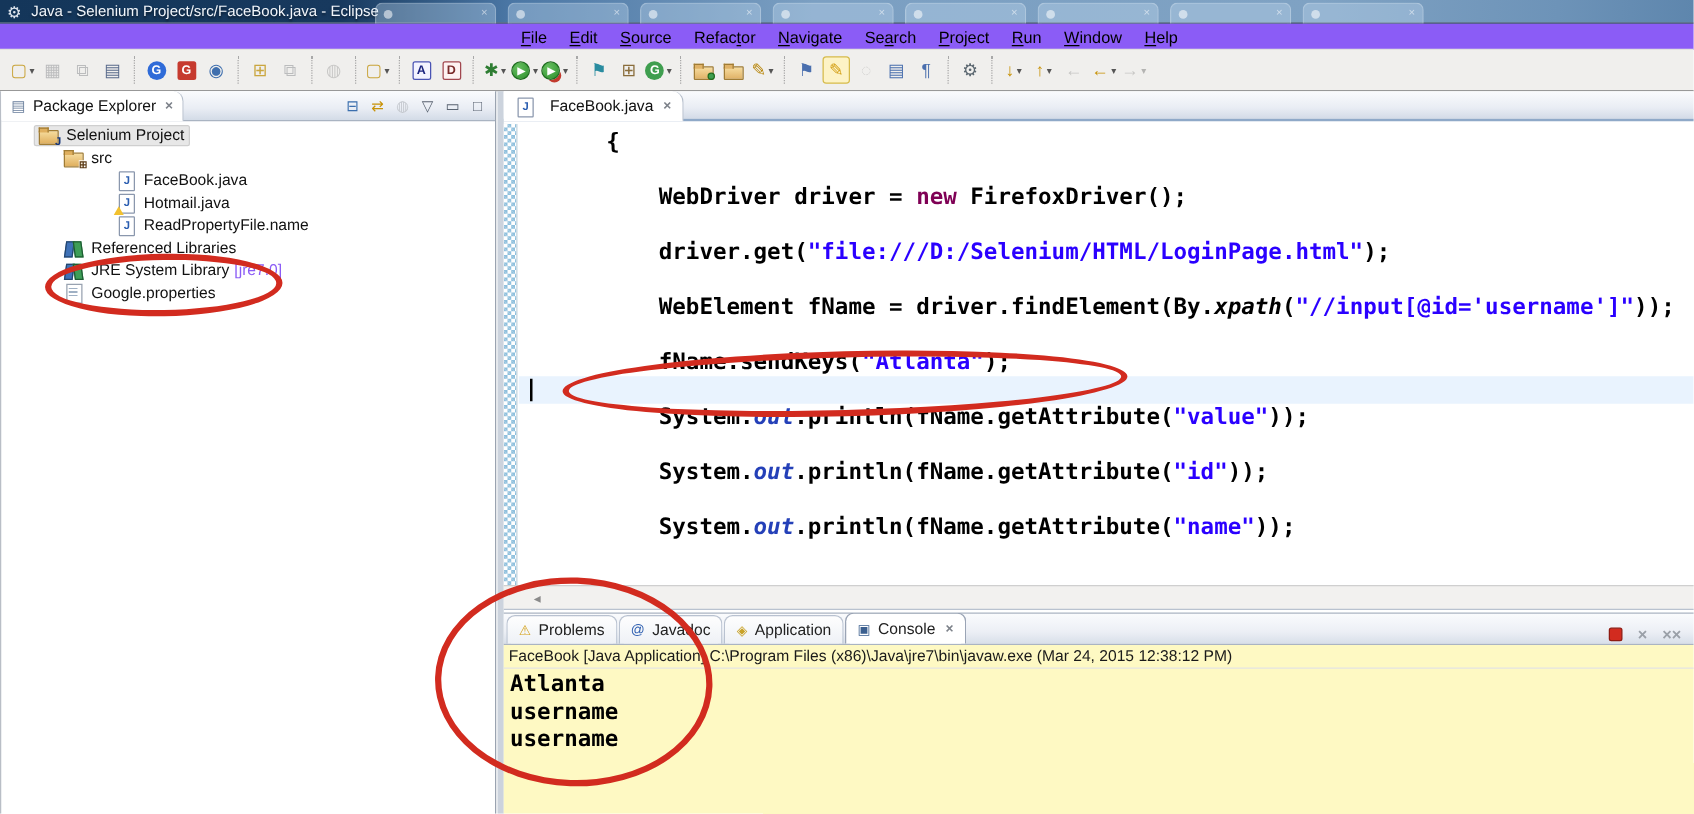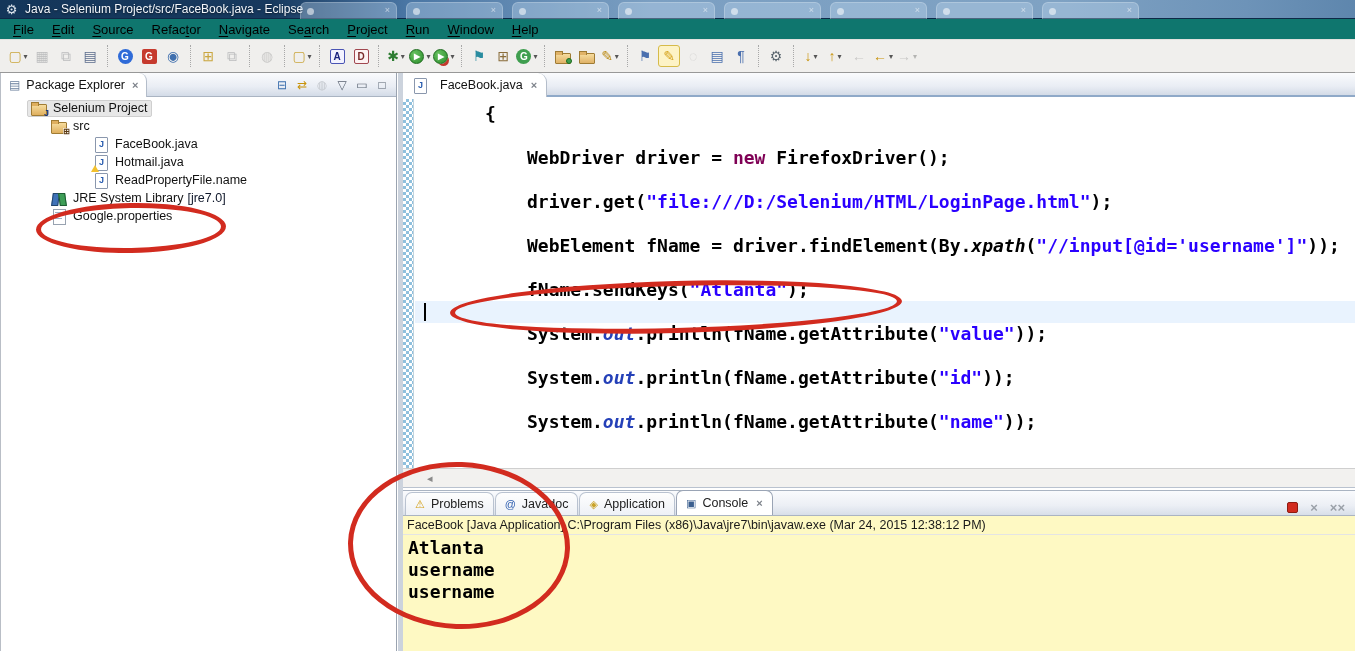--- a/index.html
+++ b/index.html
@@ -11,22 +11,22 @@
     background:linear-gradient(90deg,#14365a 0%,#17395e 20%,#4a76a4 30%,#7b9fc2 48%,#7fa2c3 78%,#6d93b8 92%,#5e86ad 100%);
     border-bottom:1px solid #0e2947; color:#f2f6fb; font-size:12px; }
   #title-icon { position:absolute; left:4px; top:2px; width:15px; height:15px; color:#dfe6ee; font-size:13px; line-height:15px; text-align:center; }
   #title-text { position:absolute; left:25px; top:2px; white-space:nowrap; text-shadow:0 1px 2px rgba(0,0,0,.6); }
   .ghost-tab { position:absolute; top:2px; height:17px; width:97px; border-radius:6px 6px 0 0;
     background:rgba(200,222,242,.34); border:1px solid rgba(255,255,255,.22); border-bottom:none; }
   .ghost-tab i { position:absolute; left:6px; top:5px; width:7px; height:7px; border-radius:50%; background:rgba(255,255,255,.55); }
   .ghost-tab b { position:absolute; right:6px; top:2px; color:rgba(255,255,255,.55); font-size:9px; font-weight:400; }
 
   
-  #menubar { position:absolute; left:0; top:19px; width:1355px; height:21px; background:#0f766e;
-    border-bottom:1px solid #e2e1df; display:flex; align-items:center; padding-left:4px; }
+  #menubar { position:absolute; left:0; top:19px; width:1355px; height:21px; background:#8b5cf6;
+    border-bottom:1px solid #e2e1df; display:flex; align-items:center; padding-left:4px;justify-content:center; }
   .menu-item { padding:2px 9px; font-size:13px; color:#000; }
   .menu-item u { text-underline-offset:2px; }
 
   
   #toolbar { position:absolute; left:0; top:40px; width:1355px; height:33px; background:#f0efed;
     border-bottom:1px solid #989898; display:flex; align-items:center; padding-left:6px; }
   .tb-group { display:flex; align-items:center; }
   .tb-sep { width:1px; height:22px; border-left:1px dotted #a8a8a8; margin:0 5px; }
   .tbtn { display:flex; align-items:center; justify-content:center; min-width:22px; height:22px; margin:0 1px; font-size:14px; }
   .tbtn.dis { opacity:.38; filter:grayscale(.8); }
@@ -52,21 +52,21 @@
   #pkg-tab { display:flex; align-items:center; height:24px; padding:0 8px; background:#fff; border-right:1px solid #b4bdca; border-top-right-radius:8px; }
   #pkg-tab .vicon { color:#6a7f9c; font-size:12px; margin-right:6px; }
   #pkg-tab .lbl { font-size:12.5px; color:#111; }
   #pkg-tab .close { color:#7d828a; font-size:11px; font-weight:bold; margin-left:7px; }
   #pkg-toolbar { margin-left:auto; display:flex; align-items:center; padding-right:4px; }
   #pkg-toolbar .vbtn { min-width:20px; height:18px; display:flex; align-items:center; justify-content:center; font-size:12px; }
   #pkg-tree { position:absolute; left:0; top:26px; width:100%; }
   .tree-row { height:18px; display:flex; align-items:center; font-size:12.5px; color:#111; white-space:nowrap; }
   .tree-row .inner { display:flex; align-items:center; padding:0 3px; border-radius:2px; }
   .tree-row.selected .inner { background:#e7e7e7; border:1px solid #cfcfcf; }
-  .tree-suffix { color:#0f172a; margin-left:4px; }
+  .tree-suffix { color:#8b5cf6; margin-left:4px; }
 
   
   .ico { position:relative; display:inline-block; width:17px; height:15px; margin-right:5px; flex:none; }
   .ico-folder:before { content:""; position:absolute; left:0; top:3px; width:14px; height:10px; background:linear-gradient(#f6dc9e,#dfaf5e); border:1px solid #a07c34; border-radius:1px; }
   .ico-folder:after { content:""; position:absolute; left:0; top:1px; width:6px; height:3px; background:#dfaf5e; border:1px solid #a07c34; border-bottom:none; }
   .ico .mini { position:absolute; right:-2px; bottom:-2px; font-style:normal; font-weight:bold; font-size:8px; color:#5a3a16; background:rgba(255,255,255,.7); line-height:8px; }
   .ico .minij { position:absolute; right:-1px; bottom:-2px; font-style:normal; font-weight:bold; font-size:9px; color:#16357a; line-height:9px; }
   .ico-package:before { content:"⊞"; position:absolute; left:1px; top:-1px; font-size:14px; color:#9a6a32; }
   .ico-javafile:before { content:"J"; position:absolute; left:2px; top:0; width:11px; height:14px; background:#fff; border:1px solid #8a97ad; border-radius:1px; font-weight:bold; font-size:9px; line-height:13px; color:#2a5db0; text-align:center; }
   .ico-warn:after { content:""; position:absolute; left:-2px; bottom:-2px; width:0; height:0; border-left:4px solid transparent; border-right:4px solid transparent; border-bottom:7px solid #f2c12e; }
@@ -373,20 +373,26 @@
         </div>
         <div class="tree-row" style="padding-left: 89px;">
           <span class="inner">
             <span class="ico ico-javafile"></span>
             <span>ReadPropertyFile.name</span>
           </span>
         </div>
         <div class="tree-row" style="padding-left: 47px;">
           <span class="inner">
             <span class="ico ico-library"></span>
+            <span>Referenced Libraries</span>
+          </span>
+        </div>
+        <div class="tree-row" style="padding-left: 47px;">
+          <span class="inner">
+            <span class="ico ico-library"></span>
             <span>JRE System Library</span>
             <span class="tree-suffix">[jre7.0]</span>
           </span>
         </div>
         <div class="tree-row" style="padding-left: 47px;">
           <span class="inner">
             <span class="ico ico-props"></span>
             <span>Google.properties</span>
           </span>
         </div>

